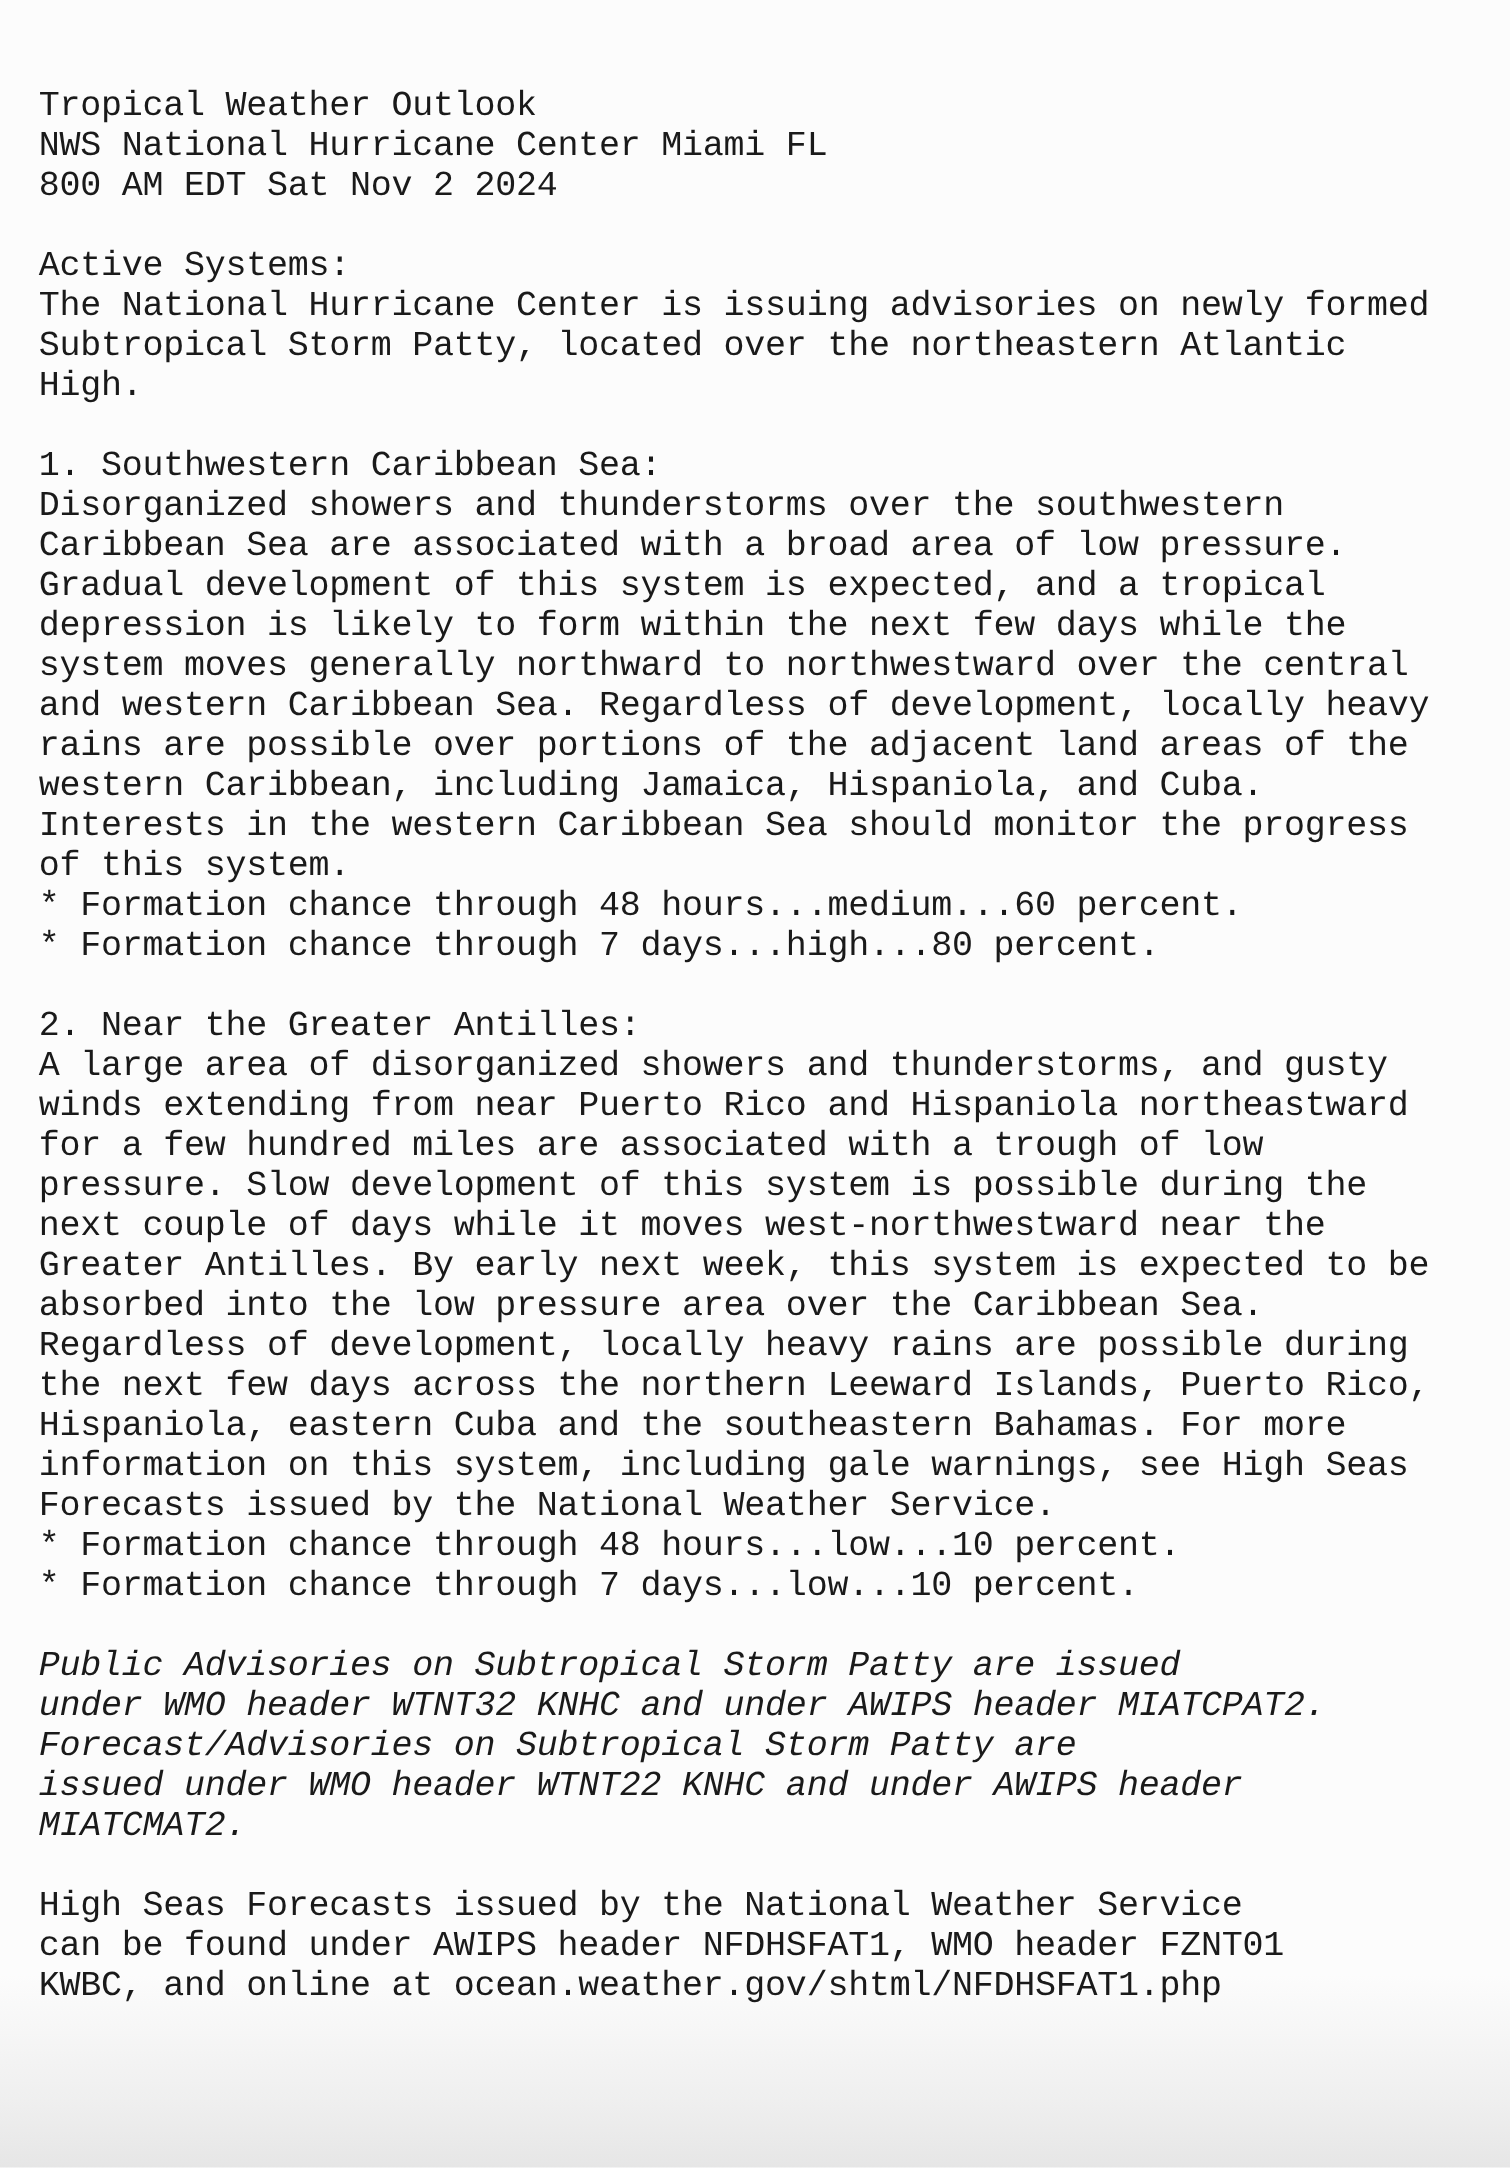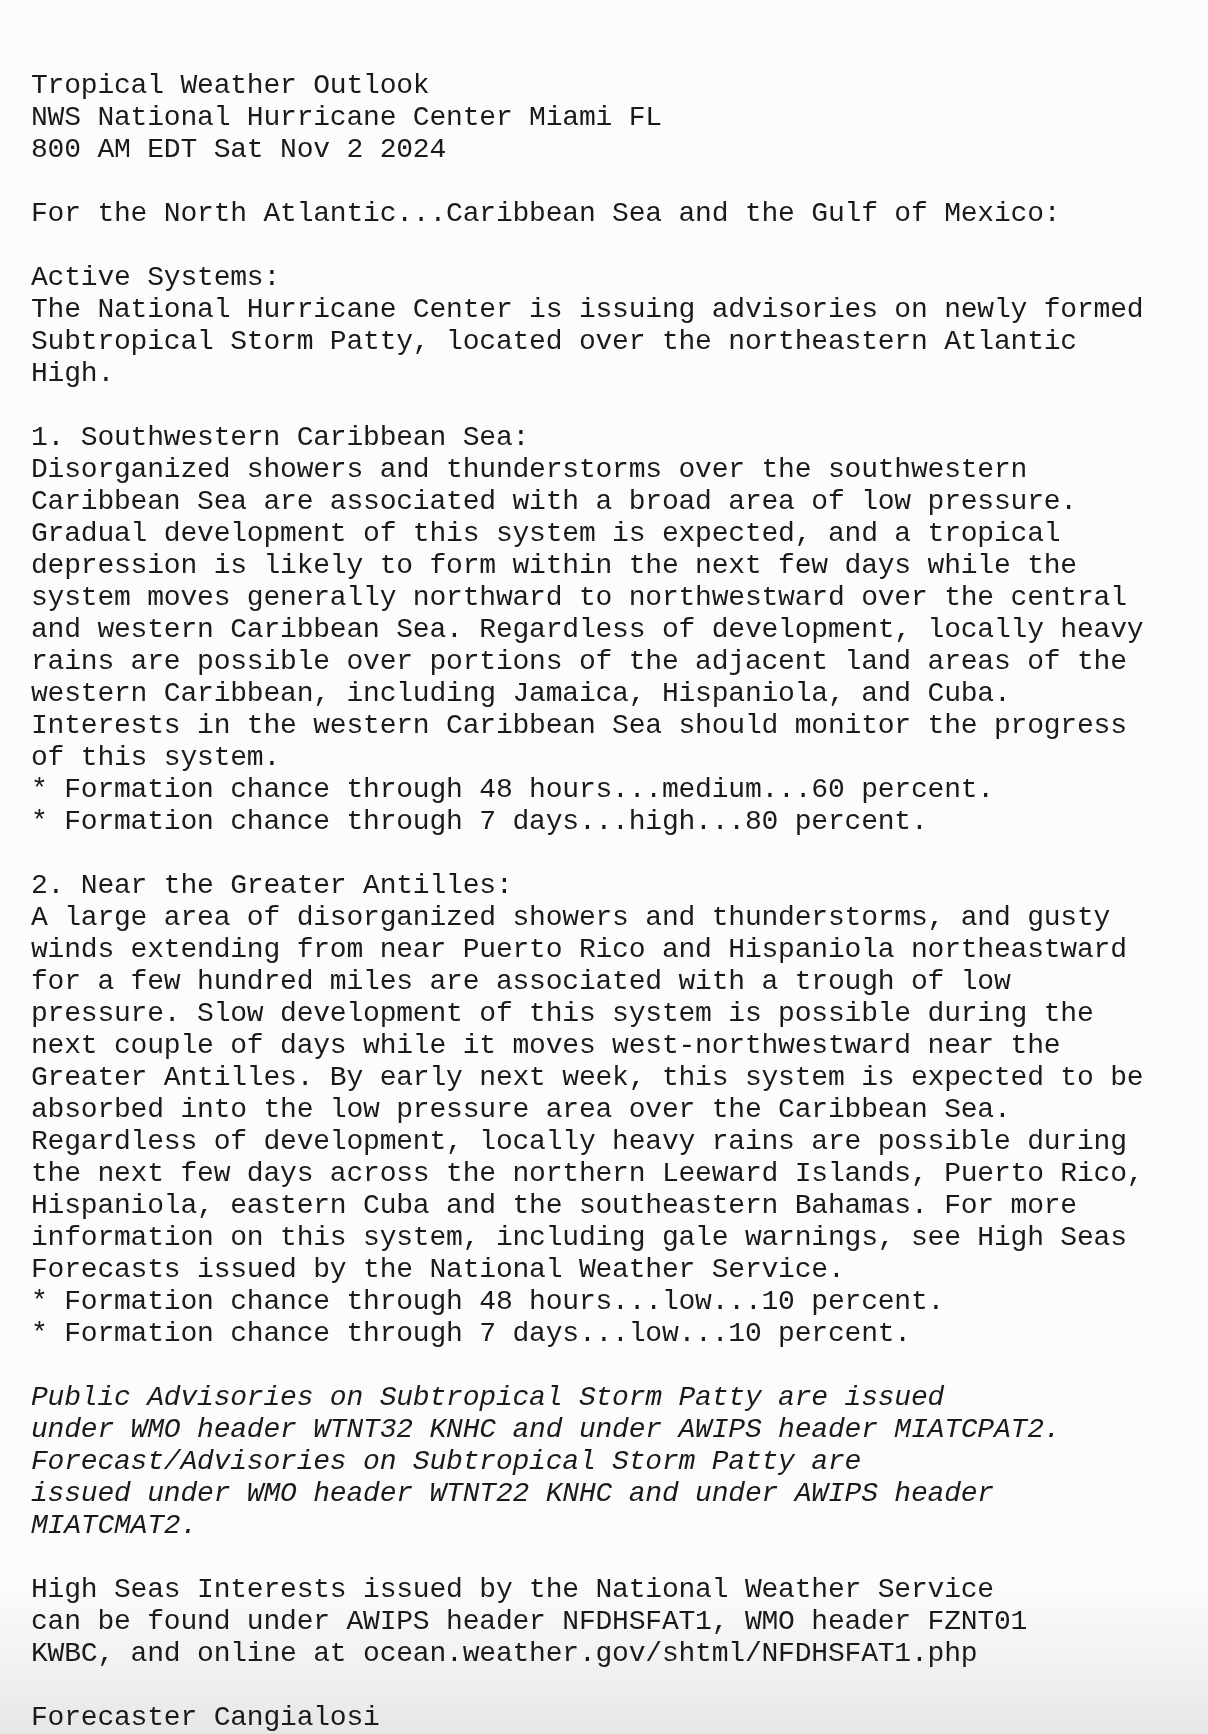--- a/index.html
+++ b/index.html
@@ -38,21 +38,20 @@
   pre.block.gap-top-2{margin-top:32px;font-style:italic;}
   pre.block:last-child{margin-bottom:0;}
 </style>
 </head>
 <body>
 
 <main class="page">
   <pre class="block">Tropical Weather Outlook
 NWS National Hurricane Center Miami FL
 800 AM EDT Sat Nov 2 2024</pre>
-  <pre class="block">For the North Atlantic...Caribbean Sea and the Gulf of Mexico:</pre>
   <pre class="block">Active Systems:
 The National Hurricane Center is issuing advisories on newly formed
 Subtropical Storm Patty, located over the northeastern Atlantic
 High.</pre>
   <pre class="block">1. Southwestern Caribbean Sea:
 Disorganized showers and thunderstorms over the southwestern
 Caribbean Sea are associated with a broad area of low pressure.
 Gradual development of this system is expected, and a tropical
 depression is likely to form within the next few days while the
 system moves generally northward to northwestward over the central
@@ -76,17 +75,16 @@
 Hispaniola, eastern Cuba and the southeastern Bahamas. For more
 information on this system, including gale warnings, see High Seas
 Forecasts issued by the National Weather Service.
 * Formation chance through 48 hours...low...10 percent.
 * Formation chance through 7 days...low...10 percent.</pre>
   <pre class="block gap-top-2">Public Advisories on Subtropical Storm Patty are issued
 under WMO header WTNT32 KNHC and under AWIPS header MIATCPAT2.
 Forecast/Advisories on Subtropical Storm Patty are
 issued under WMO header WTNT22 KNHC and under AWIPS header
 MIATCMAT2.</pre>
-  <pre class="block">High Seas Interests issued by the National Weather Service
+  <pre class="block">High Seas Forecasts issued by the National Weather Service
 can be found under AWIPS header NFDHSFAT1, WMO header FZNT01
 KWBC, and online at ocean.weather.gov/shtml/NFDHSFAT1.php</pre>
-  <pre class="block">Forecaster Cangialosi</pre>
 </main>
 
 </body></html>

